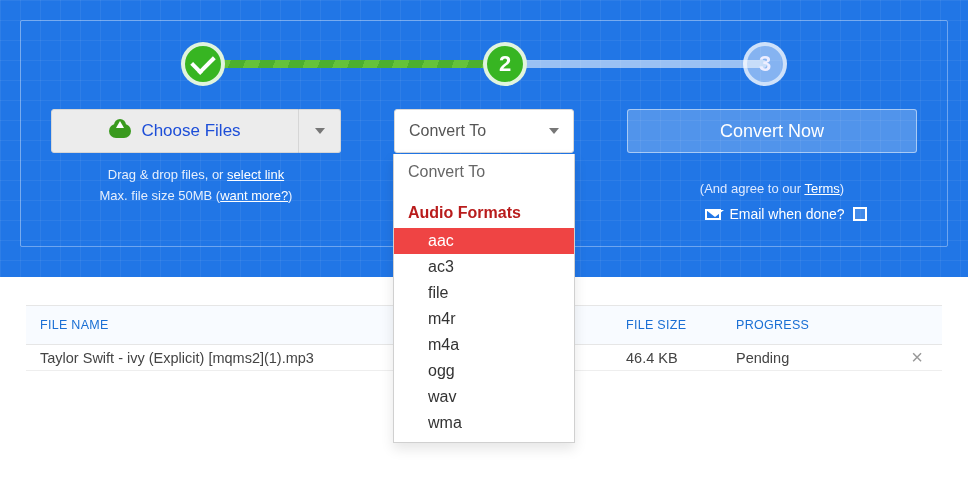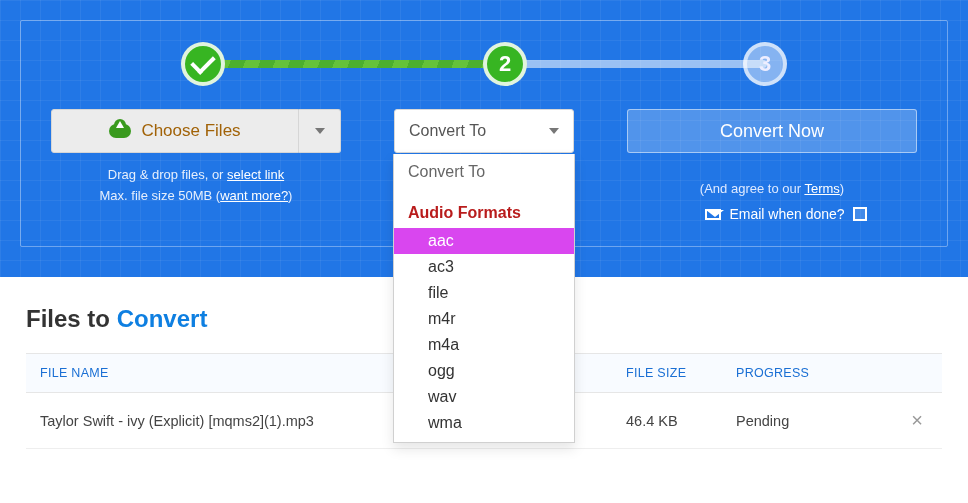--- a/index.html
+++ b/index.html
@@ -56,21 +56,21 @@
   .cols { display: flex; justify-content: space-between; gap: 30px; }
   .col { flex: 0 0 290px; display: flex; flex-direction: column; align-items: center; position: relative;}
   .col.center { flex: 0 0 190px; }
   .btn {
     height: 44px; border-radius: 3px;
     display: inline-flex; align-items: center; justify-content: center;
     cursor: pointer; user-select: none;
   }
   
   .split { display:flex; width: 100%; }
-  .btn-grey { background:#ececec; color:#a16207; border:1px solid #d6d6d6; font-size:17px;}
+  .btn-grey { background:#ececec; color:#1d4ed8; border:1px solid #d6d6d6; font-size:17px;}
   .split .main { flex:1; border-radius:3px 0 0 3px;}
   .split .caret { width:42px; border-left:0; border-radius:0 3px 3px 0;}
   .cloud-up { position:relative; width:22px; height:14px; background:#3a9a1e; border-radius:10px; margin-right:10px;}
   .cloud-up::before{content:"";position:absolute; left:5px; top:-5px; width:12px; height:12px; background:#3a9a1e; border-radius:50%;}
   .cloud-up::after{content:"";position:absolute; left:7px; top:-3px; border-left:4px solid transparent; border-right:4px solid transparent; border-bottom:7px solid #fff;}
   .caret-down{ width:0;height:0;border-left:5px solid transparent;border-right:5px solid transparent;border-top:6px solid #777;}
   .hint { color:#e6effc; font-size:13px; text-align:center; line-height:1.6; margin-top:12px;}
   .hint a, .hint .u { color:#fff; text-decoration: underline; cursor:pointer;}
   
   .select-btn { width: 180px; background:#fff; color:#555; border:1px solid #d8d8d8; font-size:16px; justify-content:space-between; padding:0 14px;}
@@ -78,41 +78,41 @@
   .dropdown {
     position: absolute; top: 45px; left: 50%; transform: translateX(-50%);
     width: 182px; background:#fff; border:1px solid #d0d0d0; border-top:0;
     box-shadow:0 6px 12px rgba(0,0,0,.1);
     z-index: 50;
     padding-bottom:6px;
   }
   .dd-title { padding: 9px 14px; color:#666; font-size:16px;}
   .dd-heading { padding: 14px 14px 6px; font-weight:700; color:#b91c1c; font-size:16px;}
   .dd-item { padding: 4px 14px 4px 34px; font-size:16px; color:#333; cursor:pointer;}
-  .dd-item.sel { background:#d946ef; color:#fff;}
+  .dd-item.sel { background:#ef4444; color:#fff;}
   
   .btn-glass{
     width:100%;
     background: rgba(255,255,255,.22); color:#fff; font-size:18px;
     border:1px solid rgba(255,255,255,.5);
   }
   .terms{ color:#dfeaff; font-size:13px; margin-top:28px;}
   .terms a{ color:#fff; text-decoration:underline;}
   .email-row{ color:#fff; font-size:14px; margin-top:10px; display:flex; align-items:center; gap:8px;margin-left:28px;}
   .mail-ic{ width:16px;height:11px;border:2px solid #fff; position:relative;}
   .mail-ic::after{content:"";position:absolute;left:-1px;top:-1px;width:0;height:0;border-left:9px solid transparent;border-right:9px solid transparent;border-top:7px solid #fff;}
   .chk{ width:14px;height:14px;border:2px solid #fff; background:rgba(255,255,255,.15);}
   
   .bottom { padding: 28px 26px 0; }
   .h2{ font-size:24px; font-weight:600; color:#333; margin-bottom:20px;}
   .h2 .blue{ color:#0e7fe1;}
   table{ width:100%; border-collapse:collapse;}
   th{ text-align:left; color:#1a6fd4; font-size:12.5px; font-weight:400; letter-spacing:.3px; padding:12px 14px; border-top:1px solid #e6e6e6; border-bottom:1px solid #e6e6e6; background:#f8fbff;}
   th.size{ width:110px;} th.prog{ width:170px;} th.x{width:50px;}
-  td{ padding:16px 14px; font-size:14.5px; color:#444; border-bottom:1px solid #eee;}
+  td{ padding:1px 14px; font-size:14.5px; color:#444; border-bottom:1px solid #eee;}
   .xbtn{ color:#999; font-size:20px; cursor:pointer; text-align:center;}
 </style>
 </head>
 <body>
 
 <div class="blue-panel">
   <div class="inner-panel">
 
     <div class="stepper">
       <div class="track"></div>
@@ -172,23 +172,20 @@
           <span class="mail-ic"></span>
           <span>Email when done?</span>
           <span class="chk"></span>
         </div>
       </div>
     </div>
   </div>
 </div>
 
 <div class="bottom">
-  <div class="h2">
-    <span>Files to </span><span class="blue">Convert</span>
-  </div>
   <table>
     <thead>
       <tr>
         <th>FILE NAME</th>
         <th class="size">FILE SIZE</th>
         <th class="prog">PROGRESS</th>
         <th class="x"></th>
       </tr>
     </thead>
     <tbody id="tbody">

